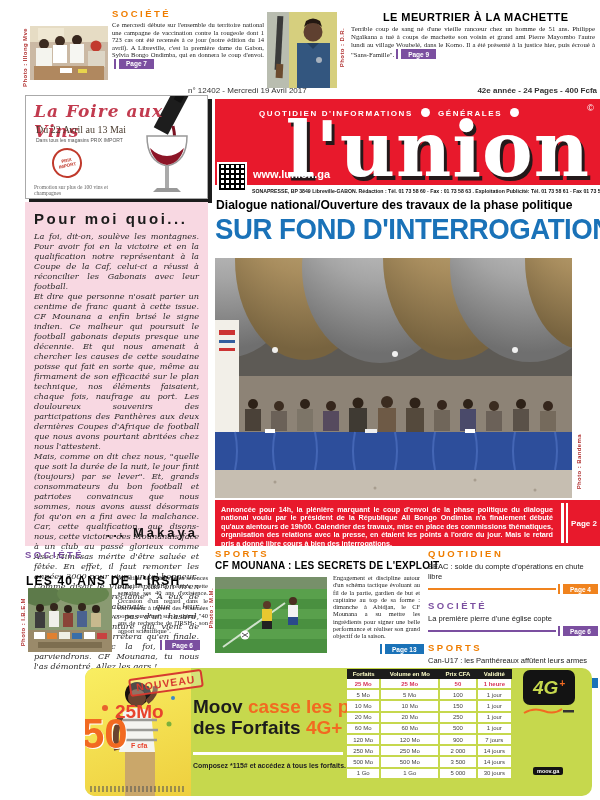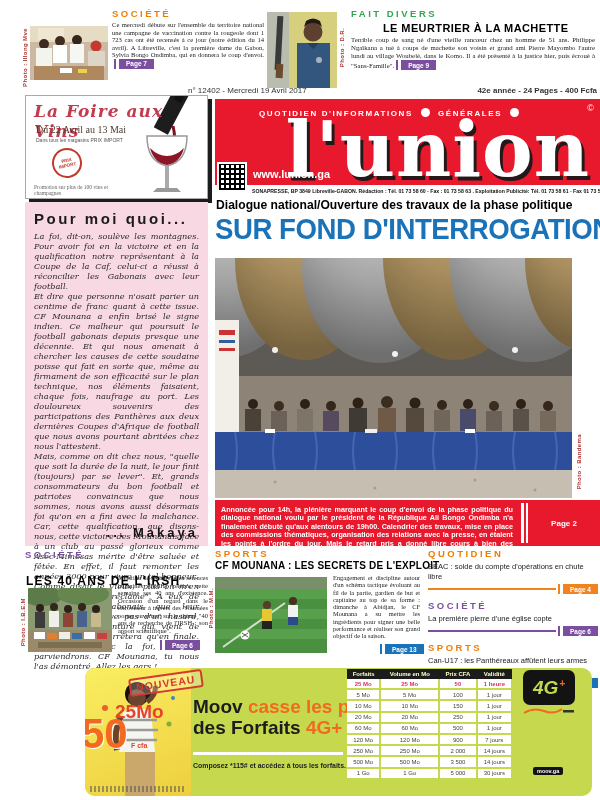--- a/index.html
+++ b/index.html
@@ -70,21 +70,21 @@
   .mainhead { position:absolute; left:215px; top:212px; font:bold 30px "Liberation Sans", sans-serif;
               color:#1a72b8; letter-spacing:-.5px; white-space:nowrap; transform:scaleX(.92); transform-origin:left; }
   .mainphoto { position:absolute; left:215px; top:258px; width:357px; height:240px; }
   .credit-main { left:576px; top:434px; }
   .caption { position:absolute; left:215px; top:500px; width:385px; height:46px; background:#e8192c;
              display:flex; align-items:stretch; }
   .caption .captext { flex:1; padding:6px 6px; color:#fff; font:bold 7.2px "Liberation Sans", sans-serif;
                       line-height:1.18; text-align:justify; }
   .caption .capbars { width:2.5px; background:#fff; margin:3px 0 3px 2px; }
   .caption .capbars + .capbars { margin-left:2px; }
-  .caption .cappage { width:72px; display:flex; align-items:center; justify-content:center;
+  .caption .cappage { width:32px; display:flex; align-items:center; justify-content:center;
                       color:#fff; font:bold 8px "Liberation Sans", sans-serif;border-radius:19px; }
 
   
   .editorial { position:absolute; left:25px; top:202px; width:183px; height:344px; background:#f8d8e2; padding:8px 9px; }
   .edit-title { font:bold 15px "Liberation Sans", sans-serif; letter-spacing:2.5px; color:#1b1b1b; margin-bottom:4px; }
   .editorial p { font:italic 8.2px "DejaVu Serif", serif; line-height:1.22; text-align:justify; color:#2a2a2a; }
   .signature { position:absolute; right:10px; bottom:6px; font:bold 13px "Liberation Sans", sans-serif; letter-spacing:3px; }
 
   
   .irsh-sec { position:absolute; left:25px; top:549px; }
@@ -177,21 +177,20 @@
     <rect x="9" y="52" width="7" height="14" fill="#6b4a2e" transform="rotate(3 12 58)"></rect>
     <rect x="22" y="0" width="48" height="76" fill="#d6cf7e"></rect>
     <circle cx="46" cy="20" r="9.5" fill="#5f4030"></circle>
     <path d="M37 15 q9 -8 18 0 l-2 -6 q-7 -5 -14 0 z" fill="#241812"></path>
     <rect x="30" y="31" width="33" height="45" fill="#33567f"></rect>
     <path d="M40 31 l6 6 l6 -6 z" fill="#24405f"></path>
     <circle cx="52" cy="48" r="3" fill="#d8d8d8" opacity=".7"></circle>
   </svg>
   <span class="vcredit credit2">Photo : D.R.</span>
   <div class="story2">
-    <div class="sechead sec-green">FAIT DIVERS</div>
     <div class="headline">LE MEURTRIER À LA MACHETTE</div>
     <div class="body-serif"><span>Terrible coup de sang né d'une vieille rancœur chez un homme de 51 ans. Philippe Ngaïkana a tué à coups de machette son voisin et grand ami Pierre Mayombo l'autre lundi au village Woubelé, dans le Komo. Il a été présenté à la justice hier, puis écroué à "Sans-Famille".</span><span class="pagebadge bg-purple">Page 9</span></div>
   </div>
 
   <div class="issueline">
     <span>n° 12402 - Mercredi 19 Avril 2017</span>
     <b>42e année - 24 Pages - 400 Fcfa</b>
   </div>
 
   <div class="wine-ad">

